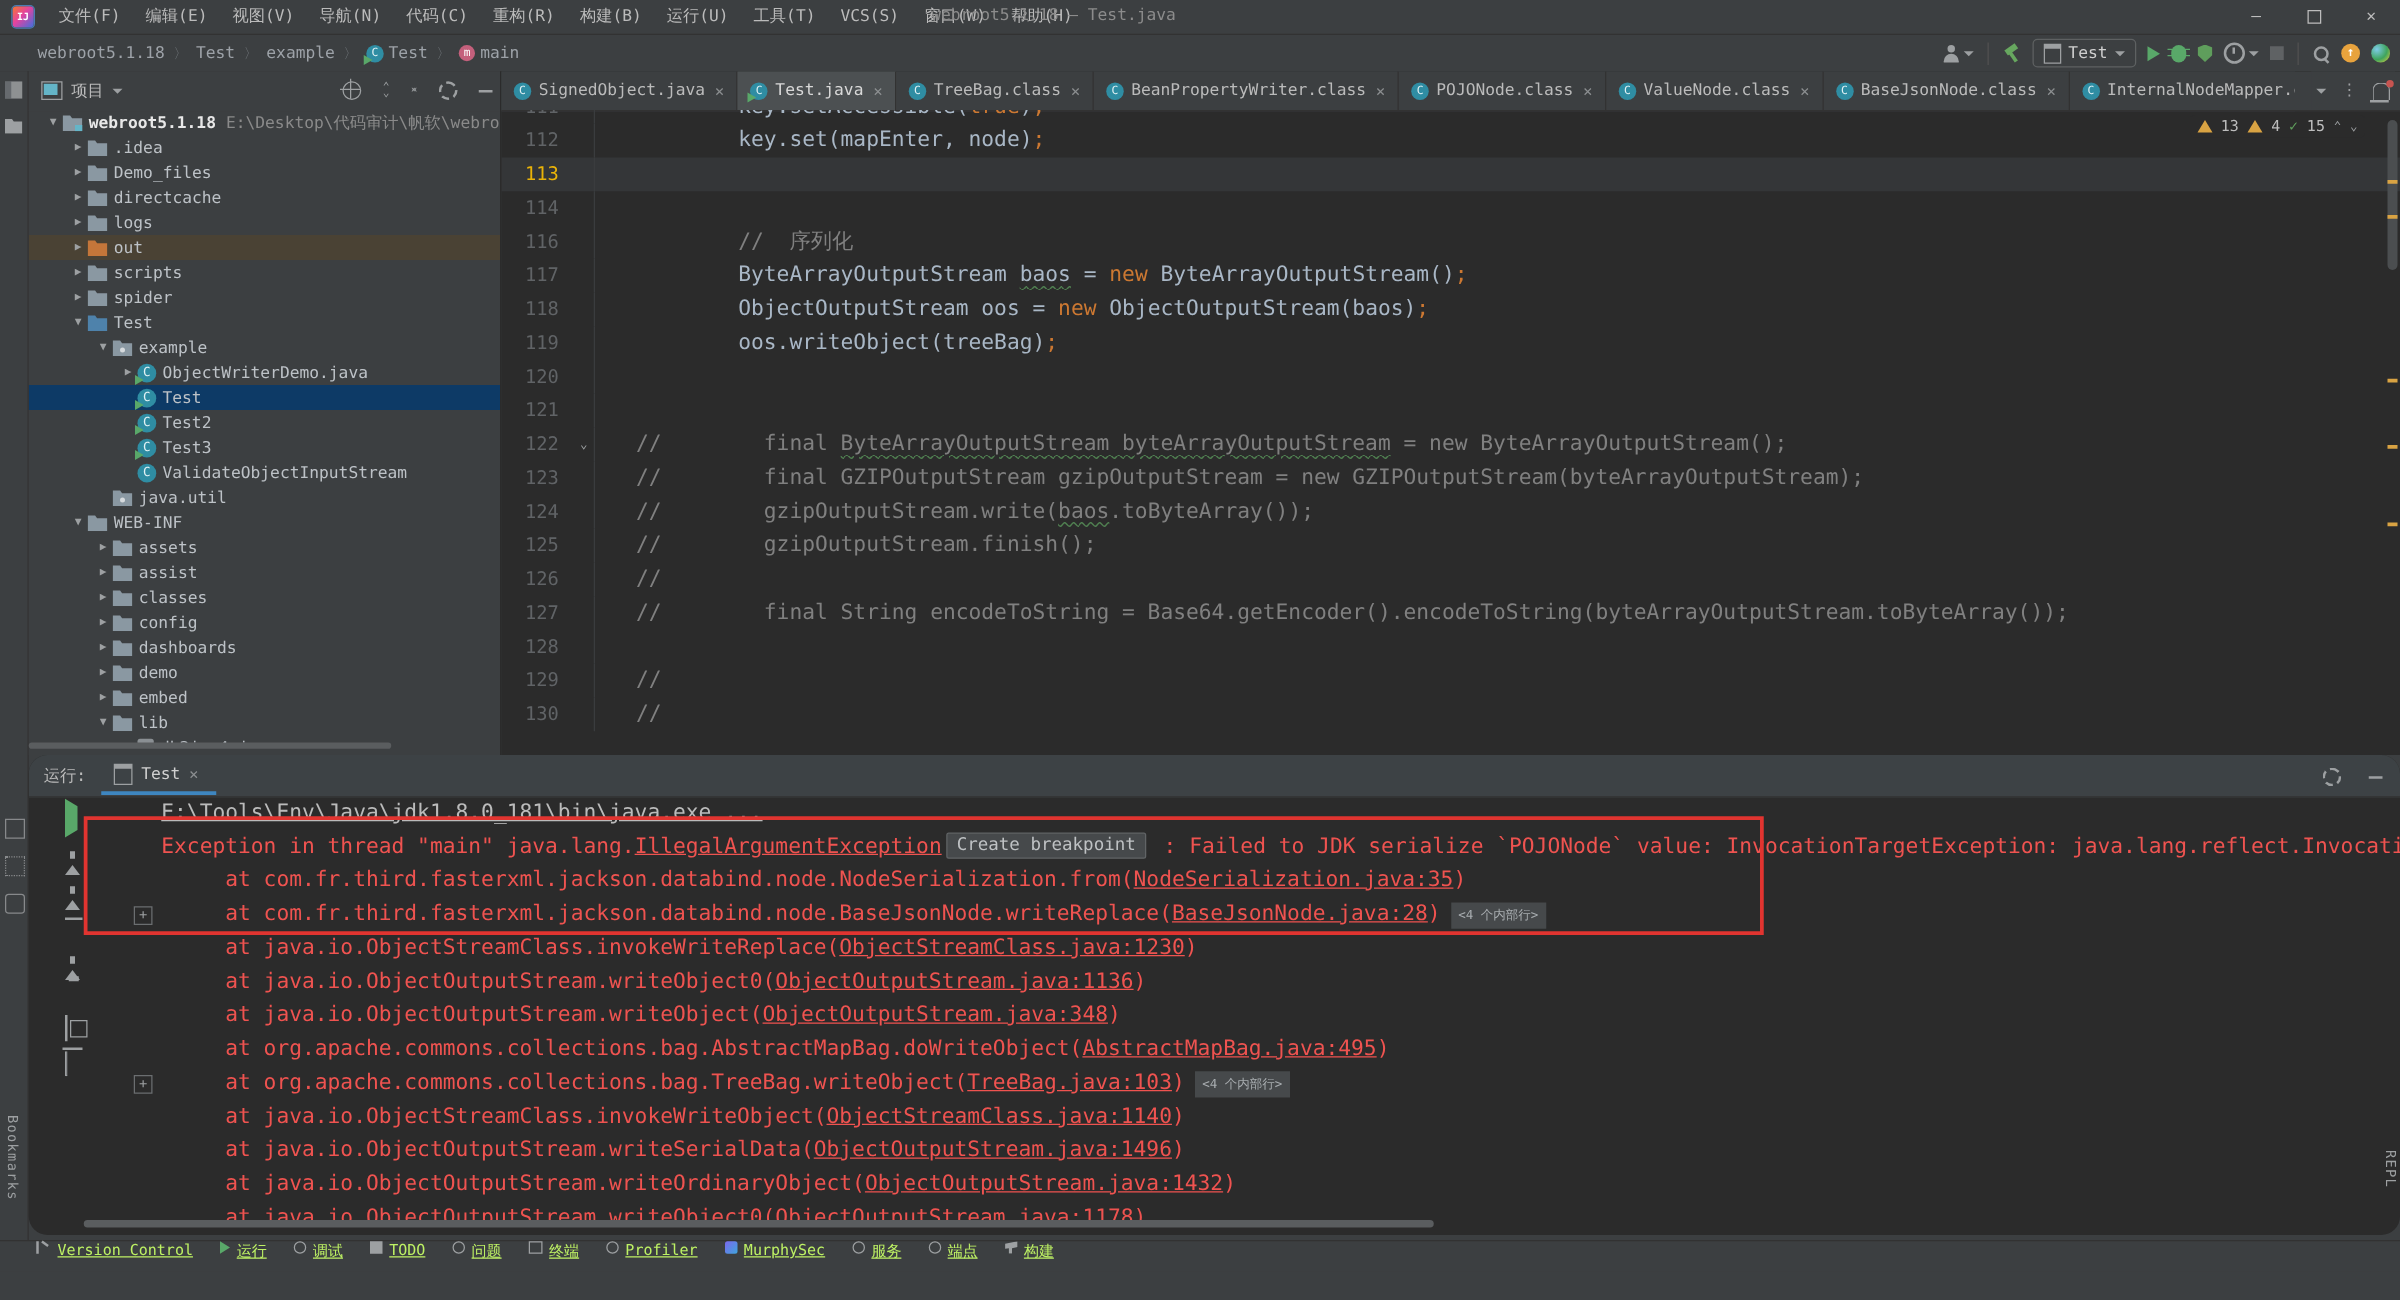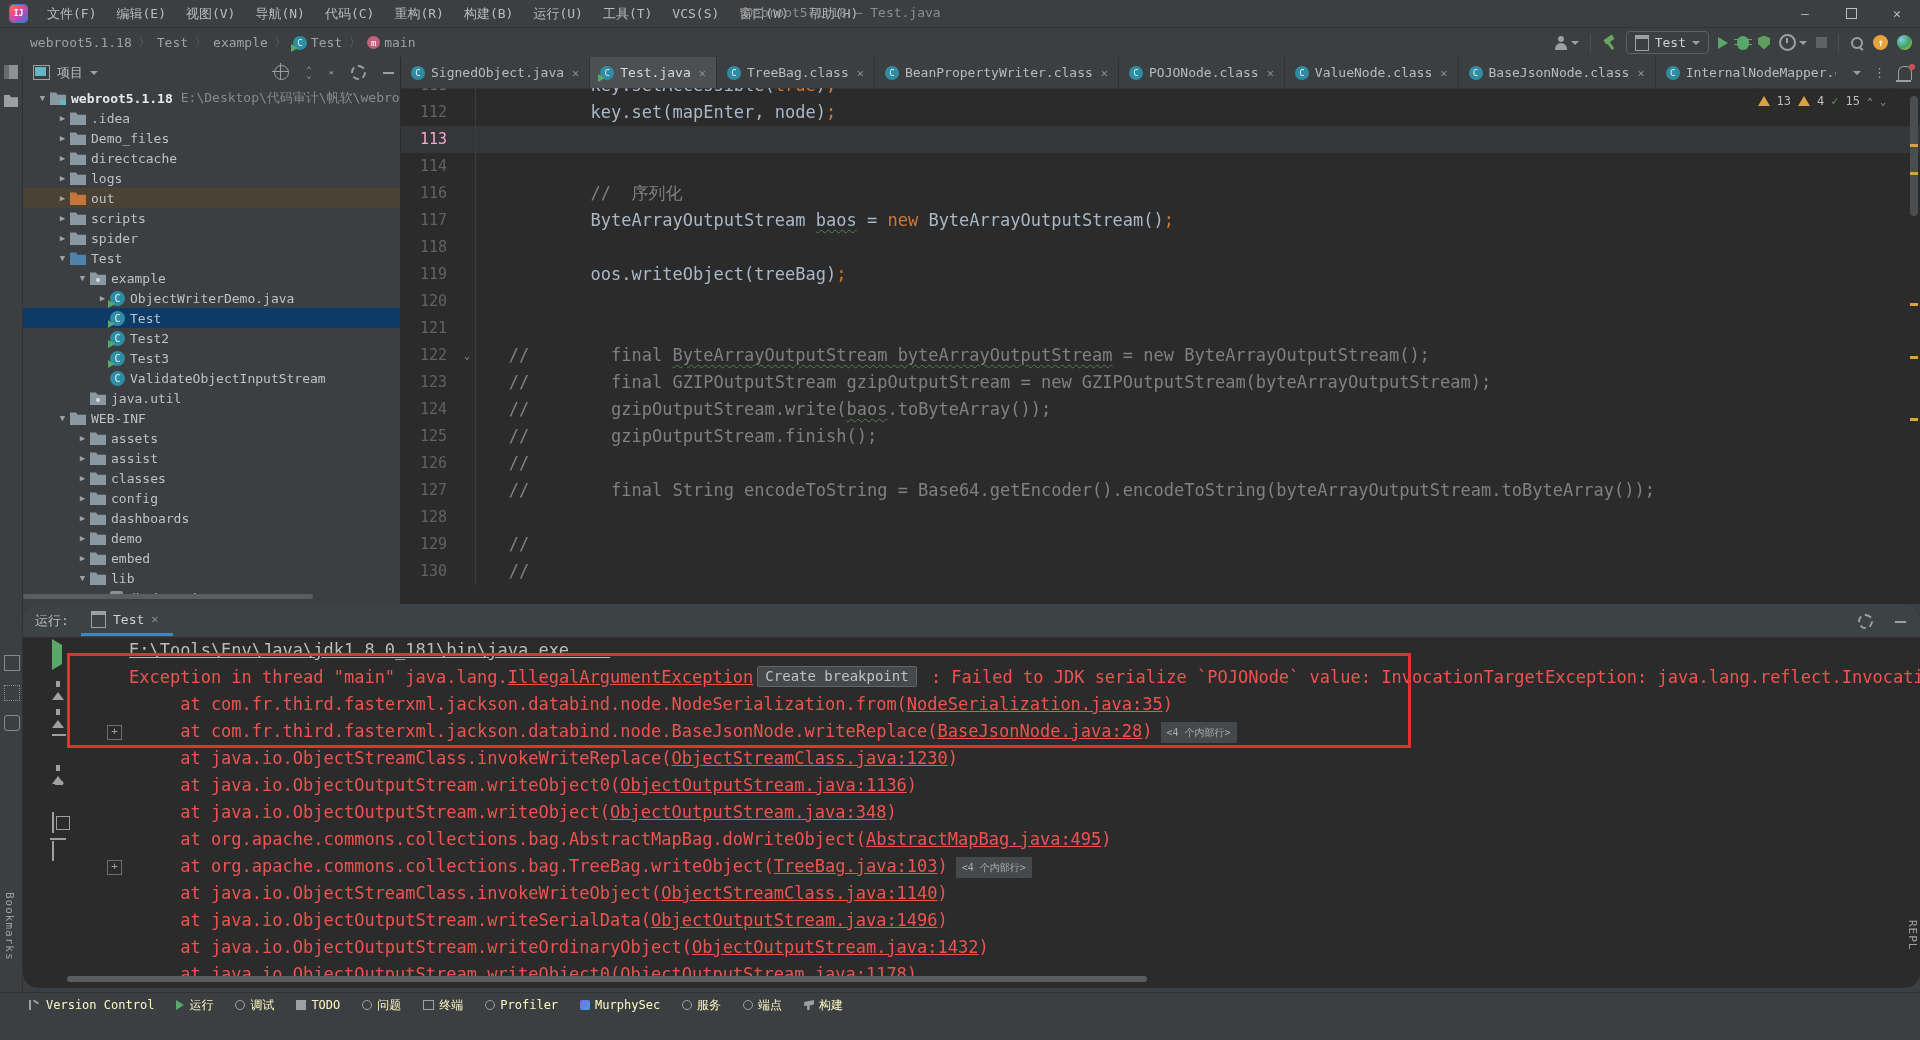--- a/index.html
+++ b/index.html
@@ -129,21 +129,21 @@
             border-bottom:10px solid #d9a343;}
   .green-check{color:#5f9e5c;font-size:12px;}
   .insp-chev{color:#9da0a2;font-size:10px;}
 
   #code{position:absolute;left:0;top:31px;width:1519px;height:516px;overflow:hidden;
         font-size:17px;line-height:27px;}
   #code-inner{margin-top:-16px;}
   .crow{height:27px;display:flex;white-space:pre;}
   .crow.cur{background:#343638;}
   .gut{width:46px;flex:none;text-align:right;padding-right:12px;color:#606366;font-size:15px;}
-  .crow.cur .gut{color:#f9a8d4;}
+  .crow.cur .gut{color:#eab308;}
   .foldcol{width:16px;flex:none;color:#9da0a2;font-size:10px;text-align:center;border-right:1px solid #3a3c3e;}
   .codetxt{padding-left:2px;}
   .sg-p{color:#a9b7c6;} .sg-k{color:#cc7832;} .sg-c{color:#808080;}
   .sg-w{color:#a9b7c6;text-decoration:underline wavy #4f8050 1px;text-underline-offset:3px;}
   .sg-cw{color:#808080;text-decoration:underline wavy #4f8050 1px;text-underline-offset:3px;}
   #editor-scrollbar{position:absolute;right:2px;top:31px;width:9px;height:516px;}
   #editor-thumb{position:absolute;right:0;top:8px;width:8px;height:120px;background:#4b4e50;border-radius:4px;}
   .stripe-mark{position:absolute;right:0;width:8px;height:3px;background:#d9a343;}
 
   
@@ -181,21 +181,21 @@
          padding:0 6px;vertical-align:1px;margin-left:8px;}
   .expander{position:absolute;left:48px;top:7px;width:13px;height:13px;border:1px solid #6b6e70;
             color:#9da0a2;font-size:11px;line-height:11px;text-align:center;background:#2b2b2b;}
   #redbox{position:absolute;left:44px;top:49px;width:1338px;height:89px;border:3px solid #e13430;
           pointer-events:none;}
   #console-hscroll{position:absolute;left:44px;top:372px;width:1080px;height:6px;background:#5a5d5f;border-radius:3px;}
 
   
   #bottombar{position:absolute;left:0;top:992px;width:1920px;height:24px;background:#3c3f41;
              border-top:1px solid #323232;display:flex;align-items:center;}
-  .bb-item{display:flex;align-items:center;gap:5px;font-size:12px;color:#fef9c3;padding:0 11px;height:24px;}
+  .bb-item{display:flex;gap:5px;font-size:12px;color:#bef264;padding:0 11px;height:24px;text-decoration:underline;}
   .bb-ic{width:10px;height:10px;background:#9da0a2;}
   .bb-ic.play{width:0;height:0;background:none;border-top:5px solid transparent;border-bottom:5px solid transparent;border-left:8px solid #59a869;}
   .bb-ic.branch{background:none;border-left:2px solid #9da0a2;position:relative;}
   .bb-ic.branch:before{content:"";position:absolute;left:2px;top:1px;width:6px;height:2px;background:#9da0a2;transform:rotate(35deg);}
   .bb-ic.murphy{background:linear-gradient(135deg,#7b68ee,#3fa4dc);border-radius:2px;}
   .bb-ic.round{border-radius:50%;background:none;border:1.5px solid #9da0a2;width:8px;height:8px;}
   .bb-ic.term{background:none;border:1.5px solid #9da0a2;width:9px;height:8px;}
   .bb-ic.hammer2{background:#9da0a2;clip-path:polygon(0 20%,100% 0,100% 45%,55% 55%,55% 100%,30% 100%,30% 55%,0 60%);}
 
   
@@ -526,21 +526,21 @@
       <span class="insp-chev">⌄</span>
     </div>
     <div id="code">
         <div id="code-inner">
           <div class="crow"><span class="gut">111</span><span class="foldcol"></span><span class="codetxt"><span class="sg-p">           key.setAccessible(</span><span class="sg-k">true</span><span class="sg-p">)</span><span class="sg-k">;</span></span></div>
           <div class="crow"><span class="gut">112</span><span class="foldcol"></span><span class="codetxt"><span class="sg-p">           key.set(mapEnter, node)</span><span class="sg-k">;</span></span></div>
           <div class="crow cur"><span class="gut">113</span><span class="foldcol"></span><span class="codetxt"></span></div>
           <div class="crow"><span class="gut">114</span><span class="foldcol"></span><span class="codetxt"></span></div>
           <div class="crow"><span class="gut">116</span><span class="foldcol"></span><span class="codetxt"><span class="sg-c">           //  序列化</span></span></div>
           <div class="crow"><span class="gut">117</span><span class="foldcol"></span><span class="codetxt"><span class="sg-p">           ByteArrayOutputStream </span><span class="sg-w">baos</span><span class="sg-p"> = </span><span class="sg-k">new</span><span class="sg-p"> ByteArrayOutputStream()</span><span class="sg-k">;</span></span></div>
-          <div class="crow"><span class="gut">118</span><span class="foldcol"></span></div>
+          <div class="crow"><span class="gut">118</span><span class="foldcol"></span><span class="codetxt"><span class="sg-p">           ObjectOutputStream oos = </span><span class="sg-k">new</span><span class="sg-p"> ObjectOutputStream(baos)</span><span class="sg-k">;</span></span></div>
           <div class="crow"><span class="gut">119</span><span class="foldcol"></span><span class="codetxt"><span class="sg-p">           oos.writeObject(treeBag)</span><span class="sg-k">;</span></span></div>
           <div class="crow"><span class="gut">120</span><span class="foldcol"></span><span class="codetxt"></span></div>
           <div class="crow"><span class="gut">121</span><span class="foldcol"></span><span class="codetxt"></span></div>
           <div class="crow"><span class="gut">122</span><span class="foldcol">⌄</span><span class="codetxt"><span class="sg-c">   //        final </span><span class="sg-cw">ByteArrayOutputStream byteArrayOutputStream</span><span class="sg-c"> = new ByteArrayOutputStream();</span></span></div>
           <div class="crow"><span class="gut">123</span><span class="foldcol"></span><span class="codetxt"><span class="sg-c">   //        final GZIPOutputStream gzipOutputStream = new GZIPOutputStream(byteArrayOutputStream);</span></span></div>
           <div class="crow"><span class="gut">124</span><span class="foldcol"></span><span class="codetxt"><span class="sg-c">   //        gzipOutputStream.write(</span><span class="sg-cw">baos</span><span class="sg-c">.toByteArray());</span></span></div>
           <div class="crow"><span class="gut">125</span><span class="foldcol"></span><span class="codetxt"><span class="sg-c">   //        gzipOutputStream.finish();</span></span></div>
           <div class="crow"><span class="gut">126</span><span class="foldcol"></span><span class="codetxt"><span class="sg-c">   //</span></span></div>
           <div class="crow"><span class="gut">127</span><span class="foldcol"></span><span class="codetxt"><span class="sg-c">   //        final String encodeToString = Base64.getEncoder().encodeToString(byteArrayOutputStream.toByteArray());</span></span></div>
           <div class="crow"><span class="gut">128</span><span class="foldcol"></span></div>

